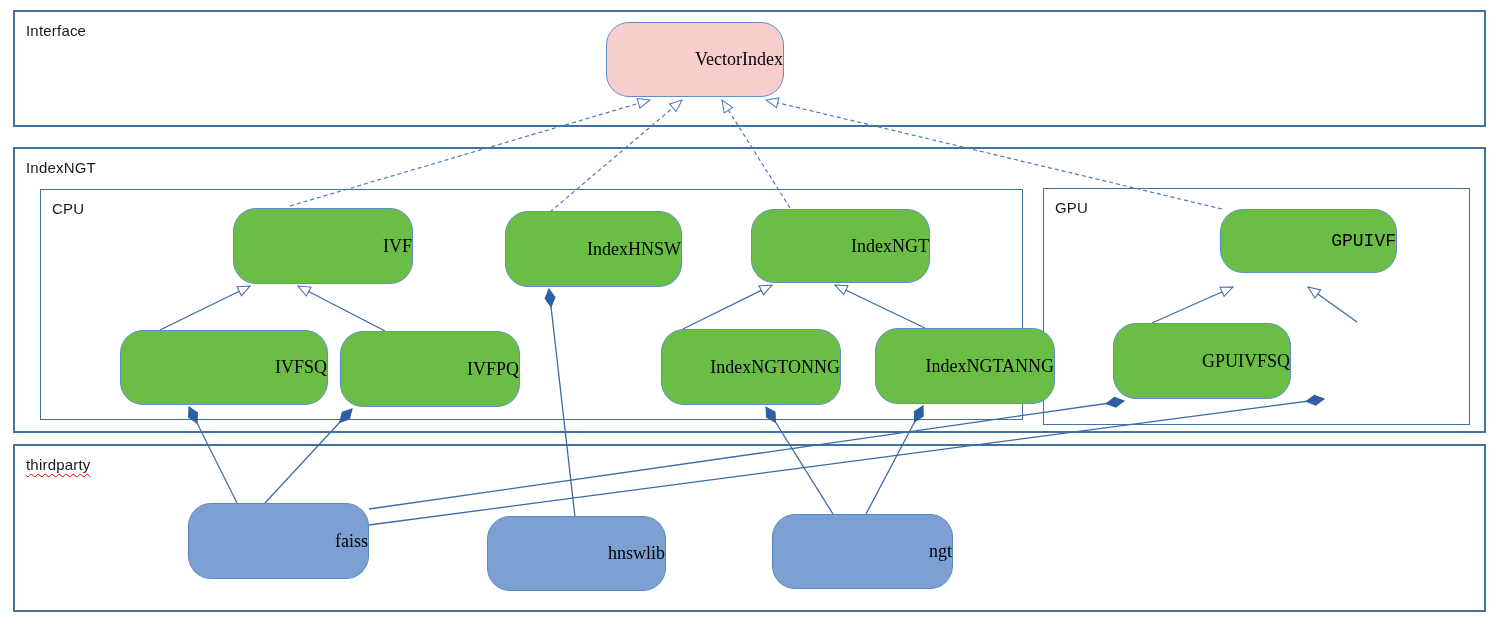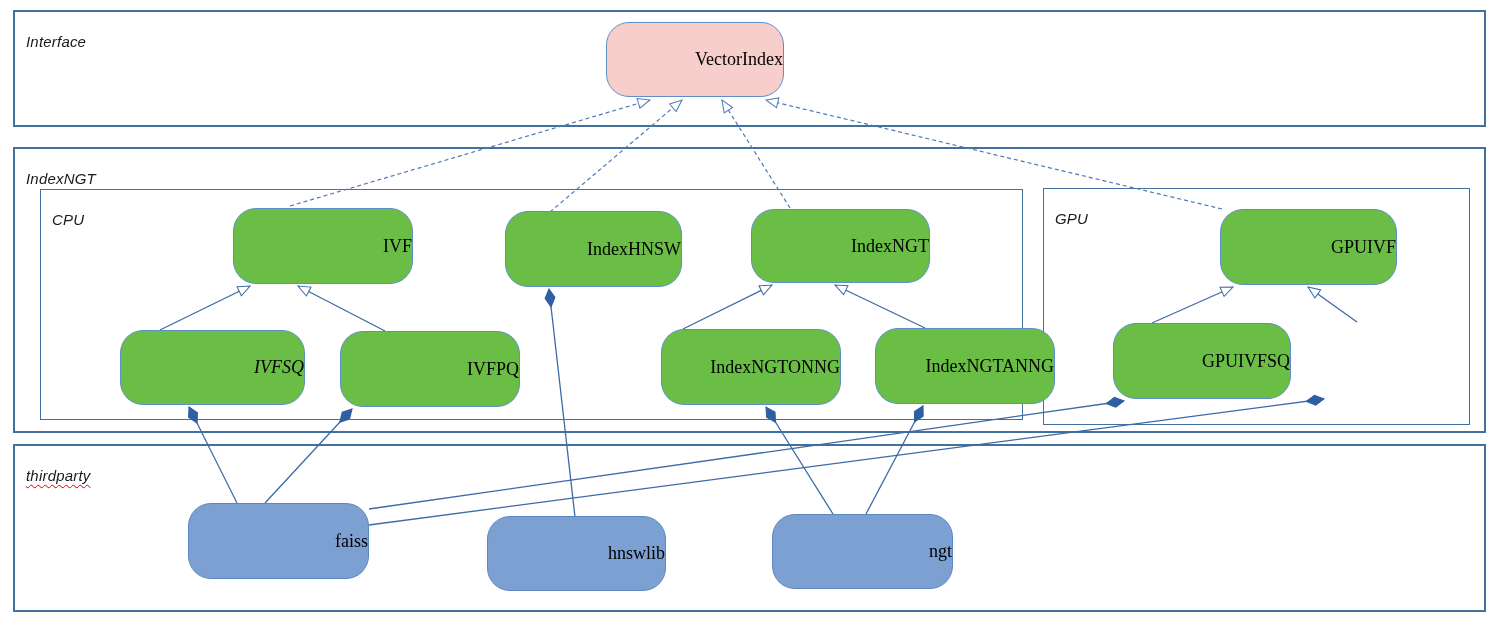--- a/index.html
+++ b/index.html
@@ -20,22 +20,22 @@
   .canvas{
     position:relative;width:1503px;height:628px;background:#ffffff;
     overflow:hidden;font-family:"Liberation Sans",sans-serif;
   }
   .container{
     position:absolute;border:2px solid var(--container-border);
     background:transparent;box-sizing:border-box;
   }
   .container-inner{border-width:1.5px;}
   .container-label{
-    position:absolute;top:21px;left:11px;font-size:15px;
-    color:var(--label-text);letter-spacing:.2px;white-space:nowrap;font-style:italic;
+    position:absolute;top:10px;left:11px;font-size:15px;
+    color:var(--label-text);letter-spacing:.2px;white-space:nowrap;
   }
   .misspelled{
     text-decoration-line:underline;
     text-decoration-style:wavy;
     text-decoration-color:var(--spell);
     text-decoration-thickness:1px;
     text-underline-offset:3px;
   }
   .node{
     position:absolute;box-sizing:border-box;border-radius:23px;
@@ -118,37 +118,37 @@
   </div>
 
   <div class="node cls" style="left:457px;top:211px;width:177px;height:76px;">
     <span>IndexHNSW</span>
   </div>
 
   <div class="node cls" style="left:703px;top:209px;width:179px;height:74px;">
     <span>IndexNGT</span>
   </div>
 
-  <div class="node cls" style="left:72px;top:330px;width:185px;height:75px;font-style:italic;">
+  <div class="node cls" style="left:72px;top:330px;width:208px;height:75px;">
     <span>IVFSQ</span>
   </div>
 
   <div class="node cls" style="left:292px;top:331px;width:180px;height:76px;">
     <span>IVFPQ</span>
   </div>
 
   <div class="node cls" style="left:613px;top:329px;width:180px;height:76px;padding-left:24px;">
     <span>IndexNGTONNG</span>
   </div>
 
   <div class="node cls" style="left:827px;top:328px;width:180px;height:76px;">
     <span>IndexNGTANNG</span>
   </div>
 
-  <div class="node cls" style="left:1172px;top:209px;width:177px;height:76px;">
+  <div class="node cls" style="left:1172px;top:209px;width:177px;height:64px;font-family:Liberation Mono, monospace;">
     <span>GPUIVF</span>
   </div>
 
   <div class="node cls" style="left:1065px;top:323px;width:178px;height:76px;">
     <span>GPUIVFSQ</span>
   </div>
 
 
   <div class="node lib" style="left:188px;top:503px;width:181px;height:76px;">
     <span>faiss</span>

